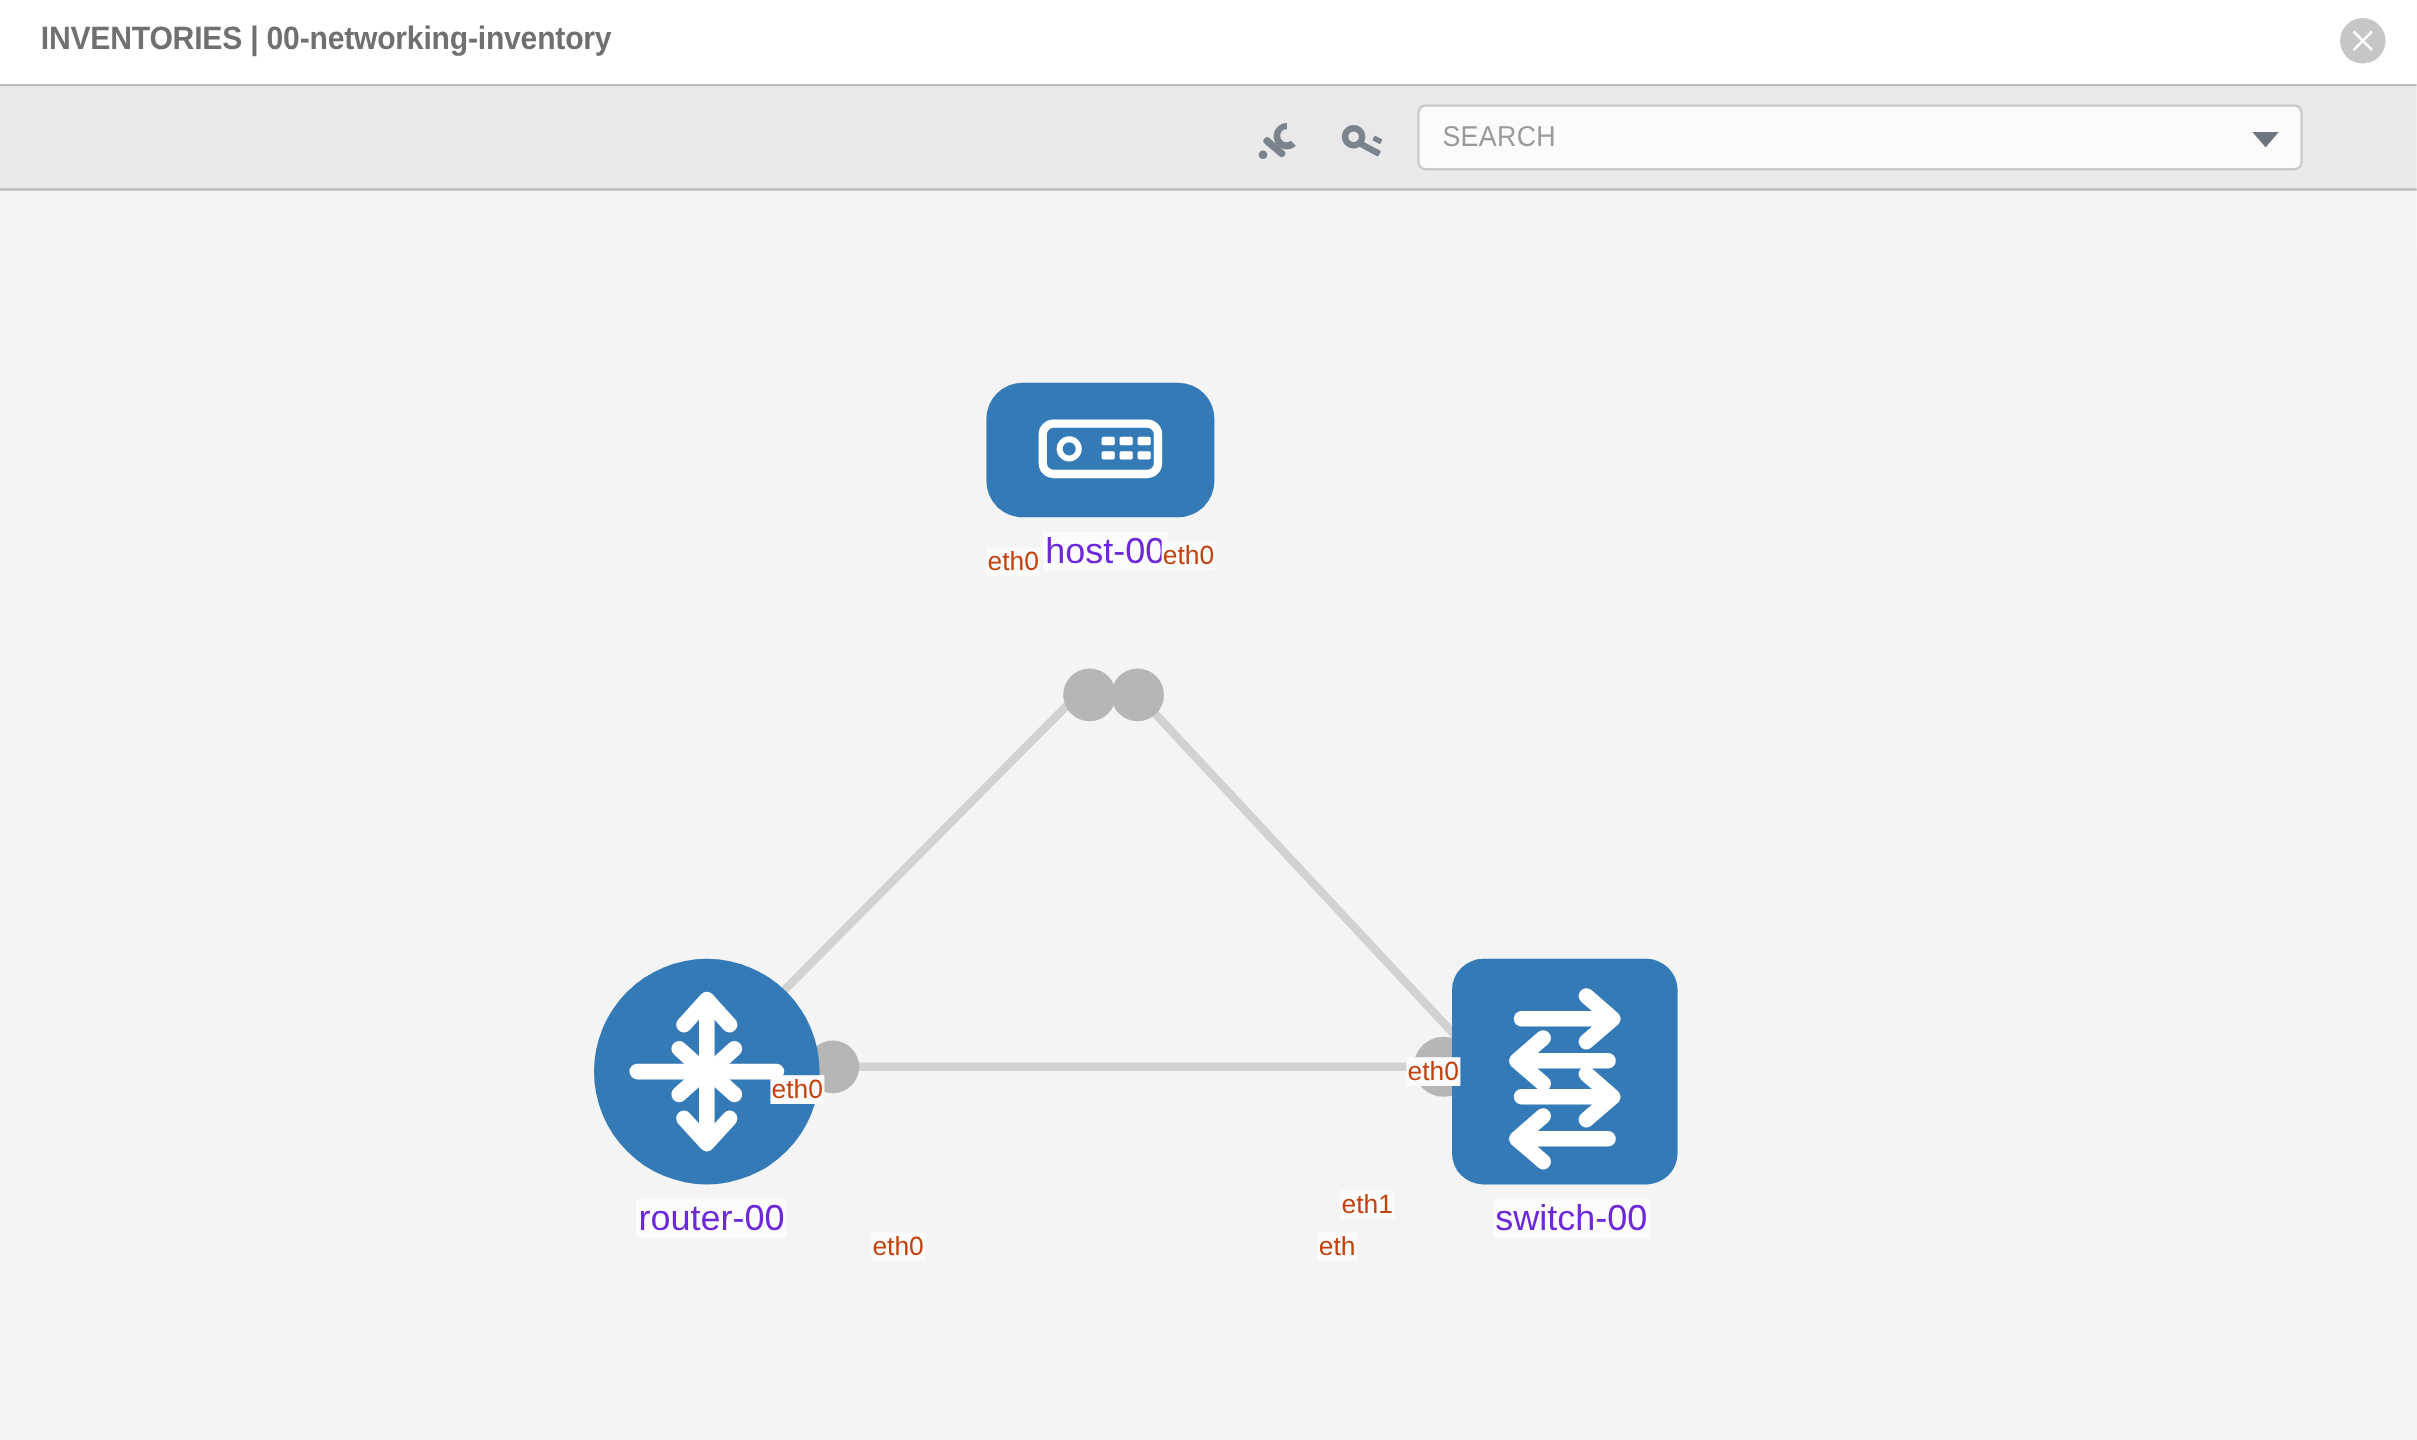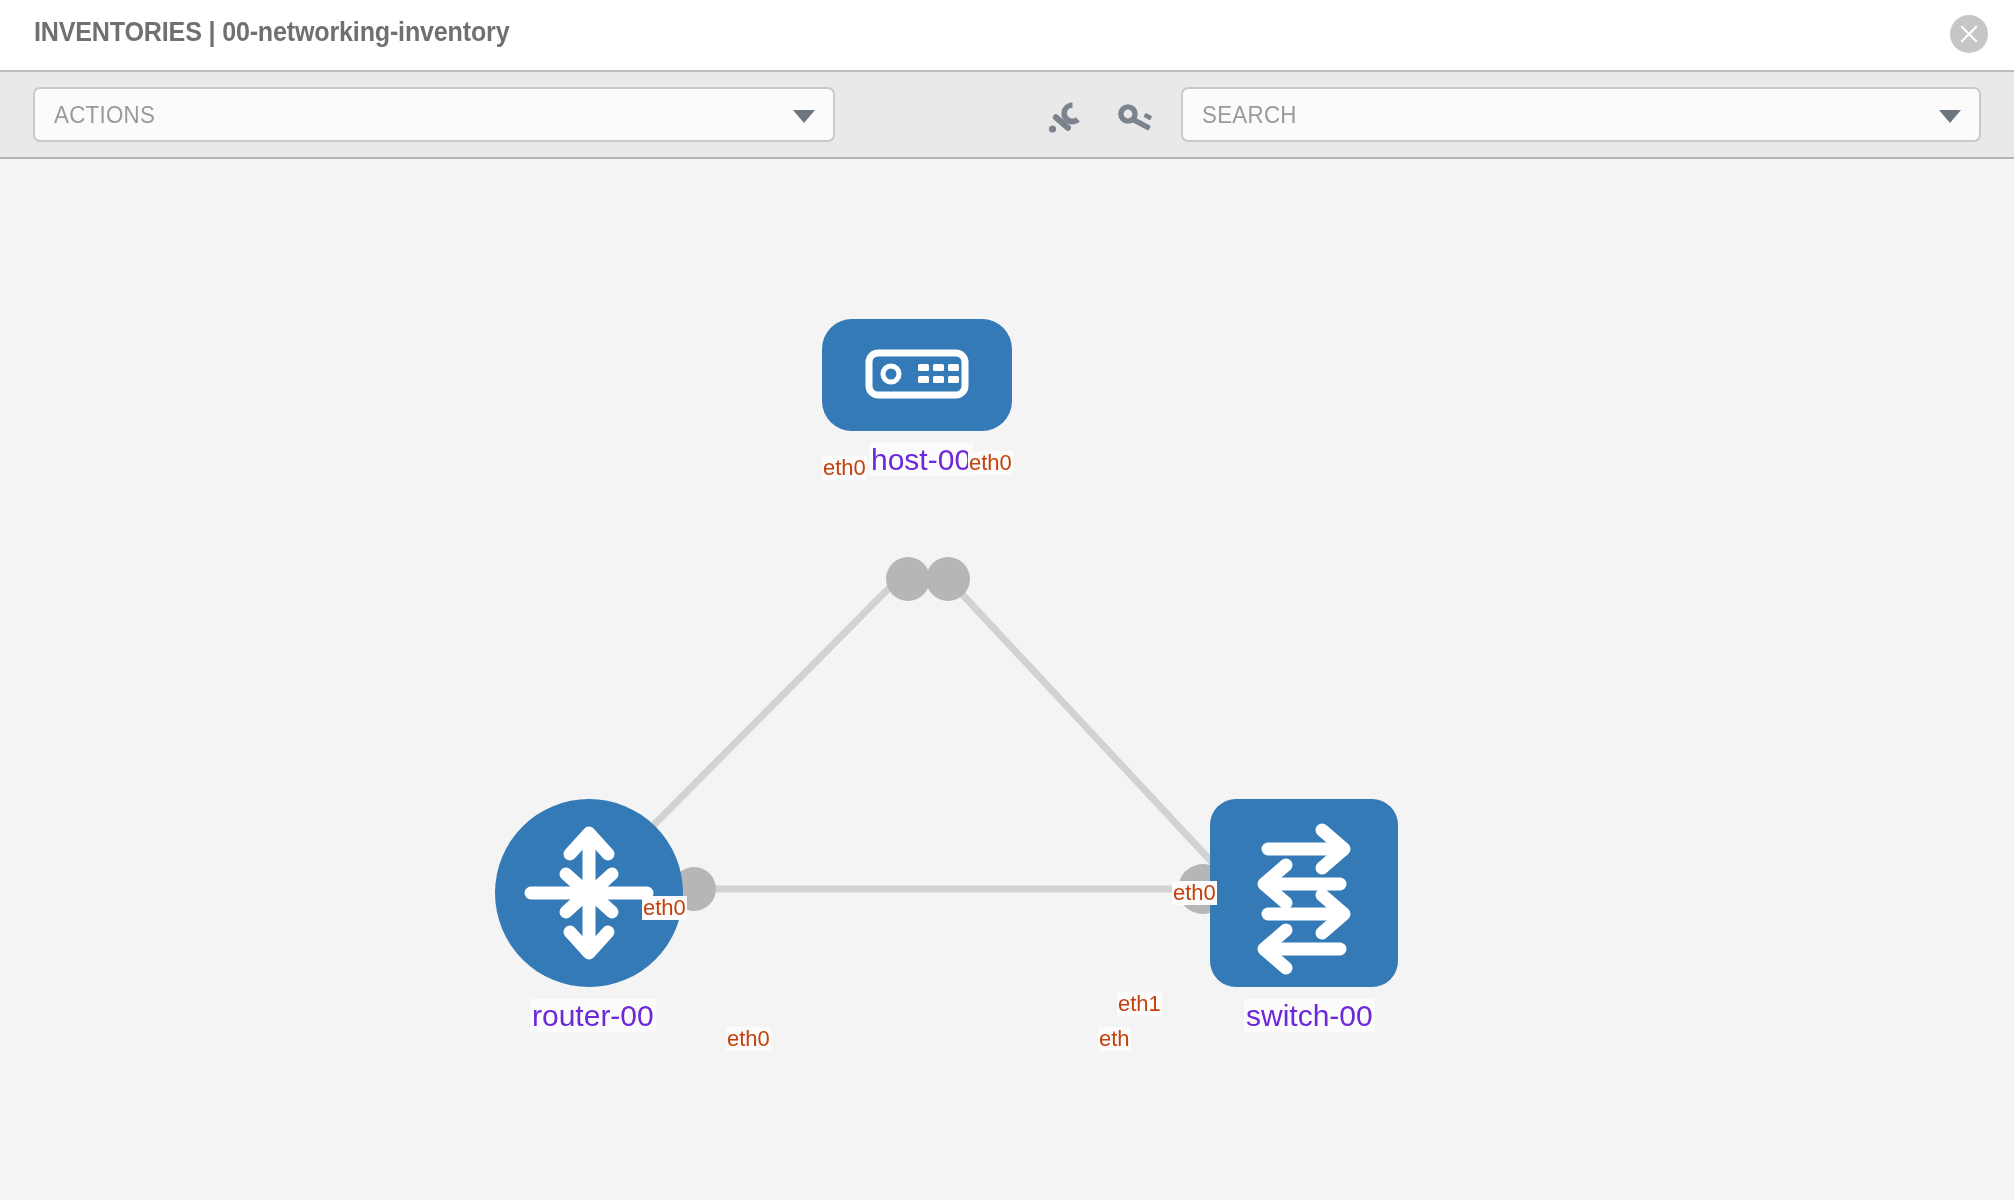--- a/index.html
+++ b/index.html
@@ -98,21 +98,21 @@
     height: 34px;
     cursor: pointer;
   }
   .tool-icon.wrench { left: 1046px; }
   .tool-icon.key    { left: 1114px; }
 
   .search-select {
     position: absolute;
     left: 1181px;
     top: 15px;
-    width: 800px;
+    width: 738px;
     height: 55px;
     background: #fbfbfb;
     border: 2px solid #c9c9c9;
     border-radius: 7px;
     box-sizing: border-box;
   }
   .search-select .sel-label {
     position: absolute;
     left: 19px;
     top: 12px;
@@ -179,24 +179,20 @@
   <div class="page-title">INVENTORIES | 00-networking-inventory</div>
   <div class="close-btn">
     <svg width="38" height="38" viewBox="0 0 38 38">
       <path d="M12 10.5 L19 17.5 L26 10.5 L27.5 12 L20.5 19 L27.5 26 L26 27.5 L19 20.5 L12 27.5 L10.5 26 L17.5 19 L10.5 12 Z" fill="#ffffff"></path>
     </svg>
   </div>
 </div>
 
 <div class="toolbar">
 
-  <div class="actions-select">
-    <span class="sel-label">ACTIONS</span>
-    <span class="caret"></span>
-  </div>
 
   <div class="tool-icon wrench">
     <svg width="42" height="34" viewBox="0 0 42 34">
       <g fill="#7b838c">
         <path d="M30.5 2.5 a11 11 0 1 0 7.4 19 l-4.2-4.2 a5.4 5.4 0 1 1 -3.2-9.6 z" transform="translate(-4,0)"></path>
         <rect x="5" y="19.5" width="22" height="6.2" rx="3.1" transform="rotate(41 16 22.5)"></rect>
         <circle cx="6.5" cy="29" r="3.6"></circle>
       </g>
     </svg>
   </div>

